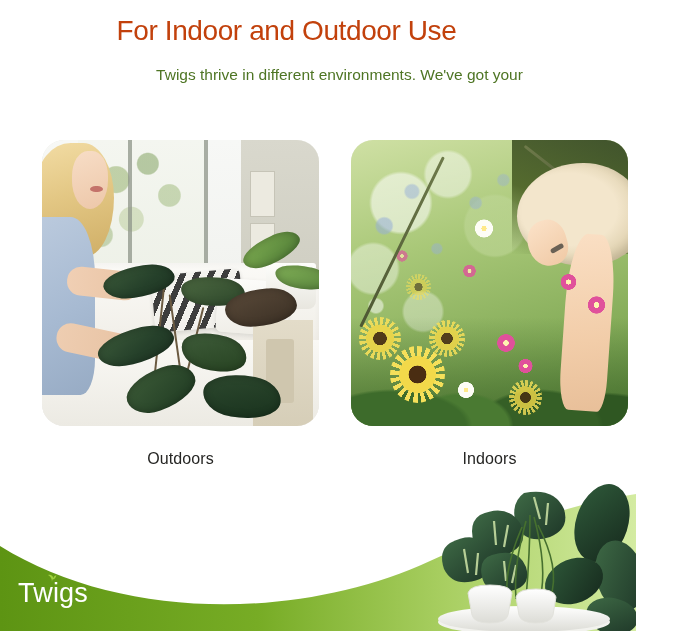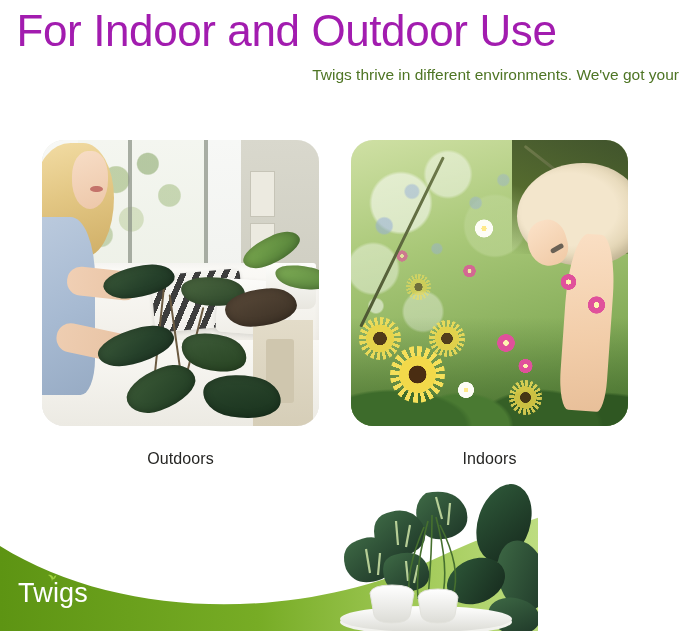--- a/index.html
+++ b/index.html
@@ -25,34 +25,34 @@
     overflow: hidden;
   }
 
   
   .headline {
     position: absolute;
     top: 2px;
     left: 0;
     width: 573px;
     text-align: center;
-    font-size: 44px;
+    font-size: 28px;
     line-height: 58px;
     font-weight: 400;
     letter-spacing: -0.4px;
-    color: #a21caf;
+    color: #c2410c;
     white-space: nowrap;
   }
 
   .subhead {
     position: absolute;
     top: 64px;
     left: 0;
     width: 679px;
-    text-align: right;
+    text-align: center;
     font-size: 15.5px;
     line-height: 22px;
     color: #4e7524;
   }
   .subhead .line { display: block; }
 
   
   .cards {
     position: absolute;
     top: 140px;
@@ -347,21 +347,21 @@
     text-align: center;
     font-size: 16px;
     color: #262624;
     letter-spacing: .1px;
   }
 
   
   .banner {
     position: absolute;
     left: 0; bottom: 0;
-    width: 538px;
+    width: 636px;
     height: 150px;
     overflow: hidden;
   }
   .banner-svg { position: absolute; inset: 0; width: 679px; height: 150px; }
 
   .brand {
     position: absolute;
     left: 18px;
     bottom: 23px;
     color: #ffffff;

